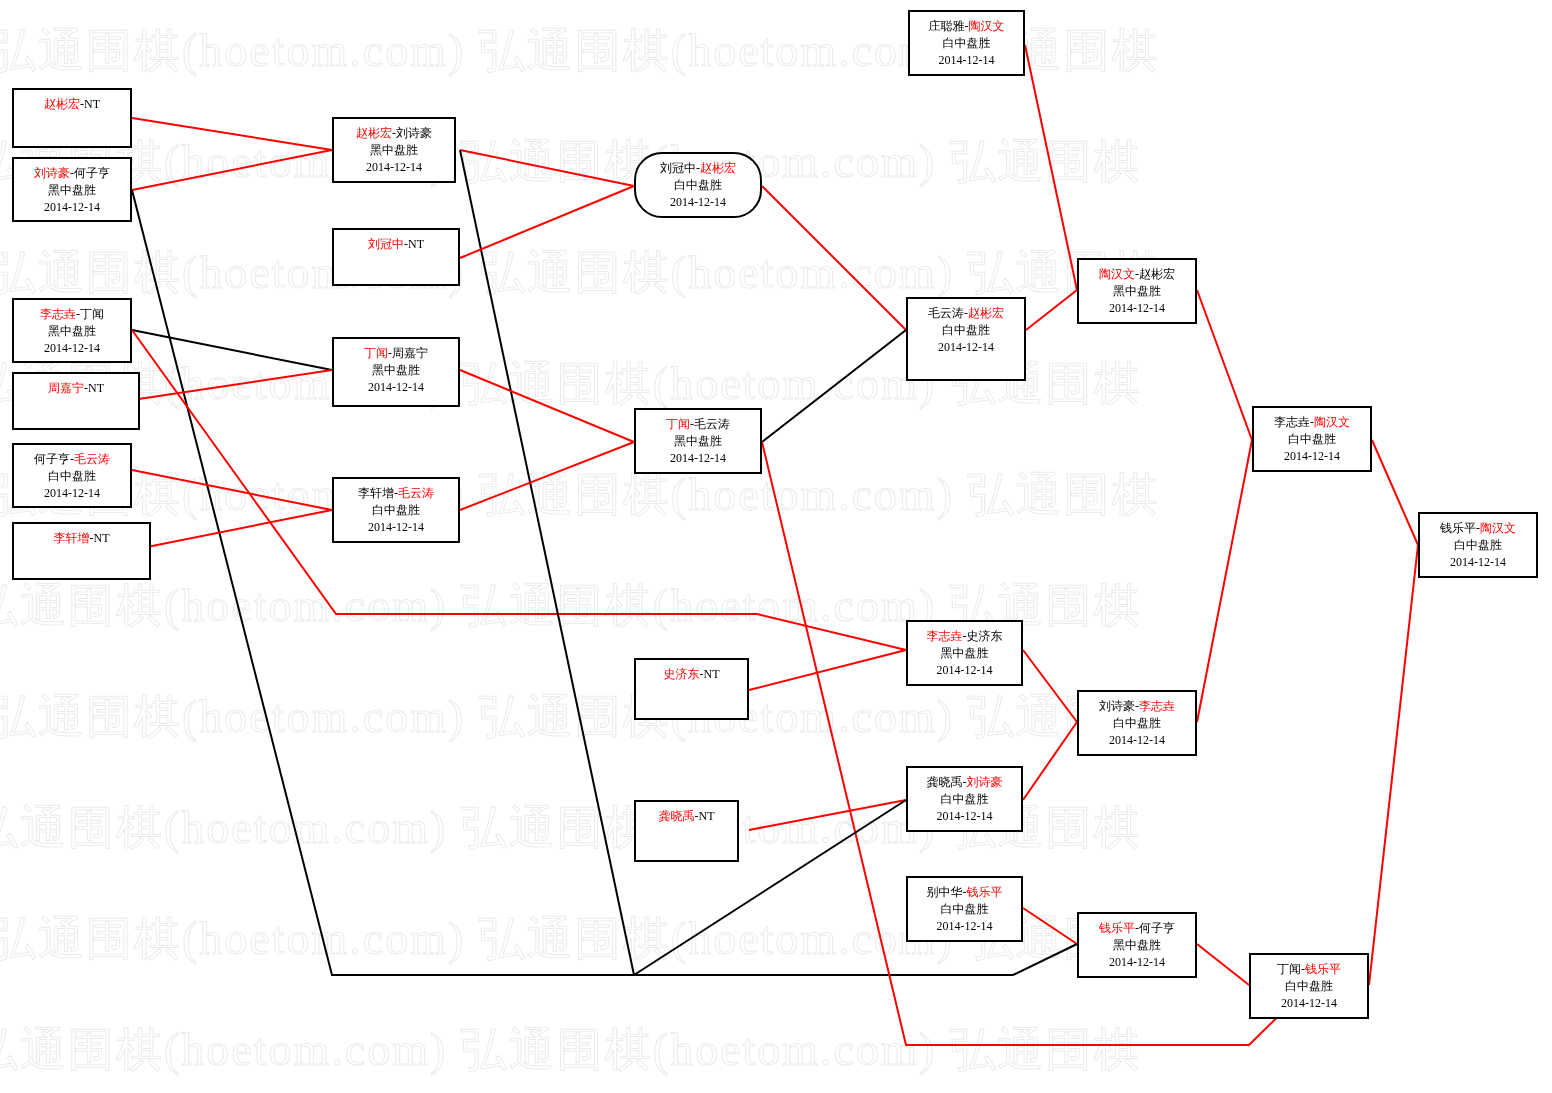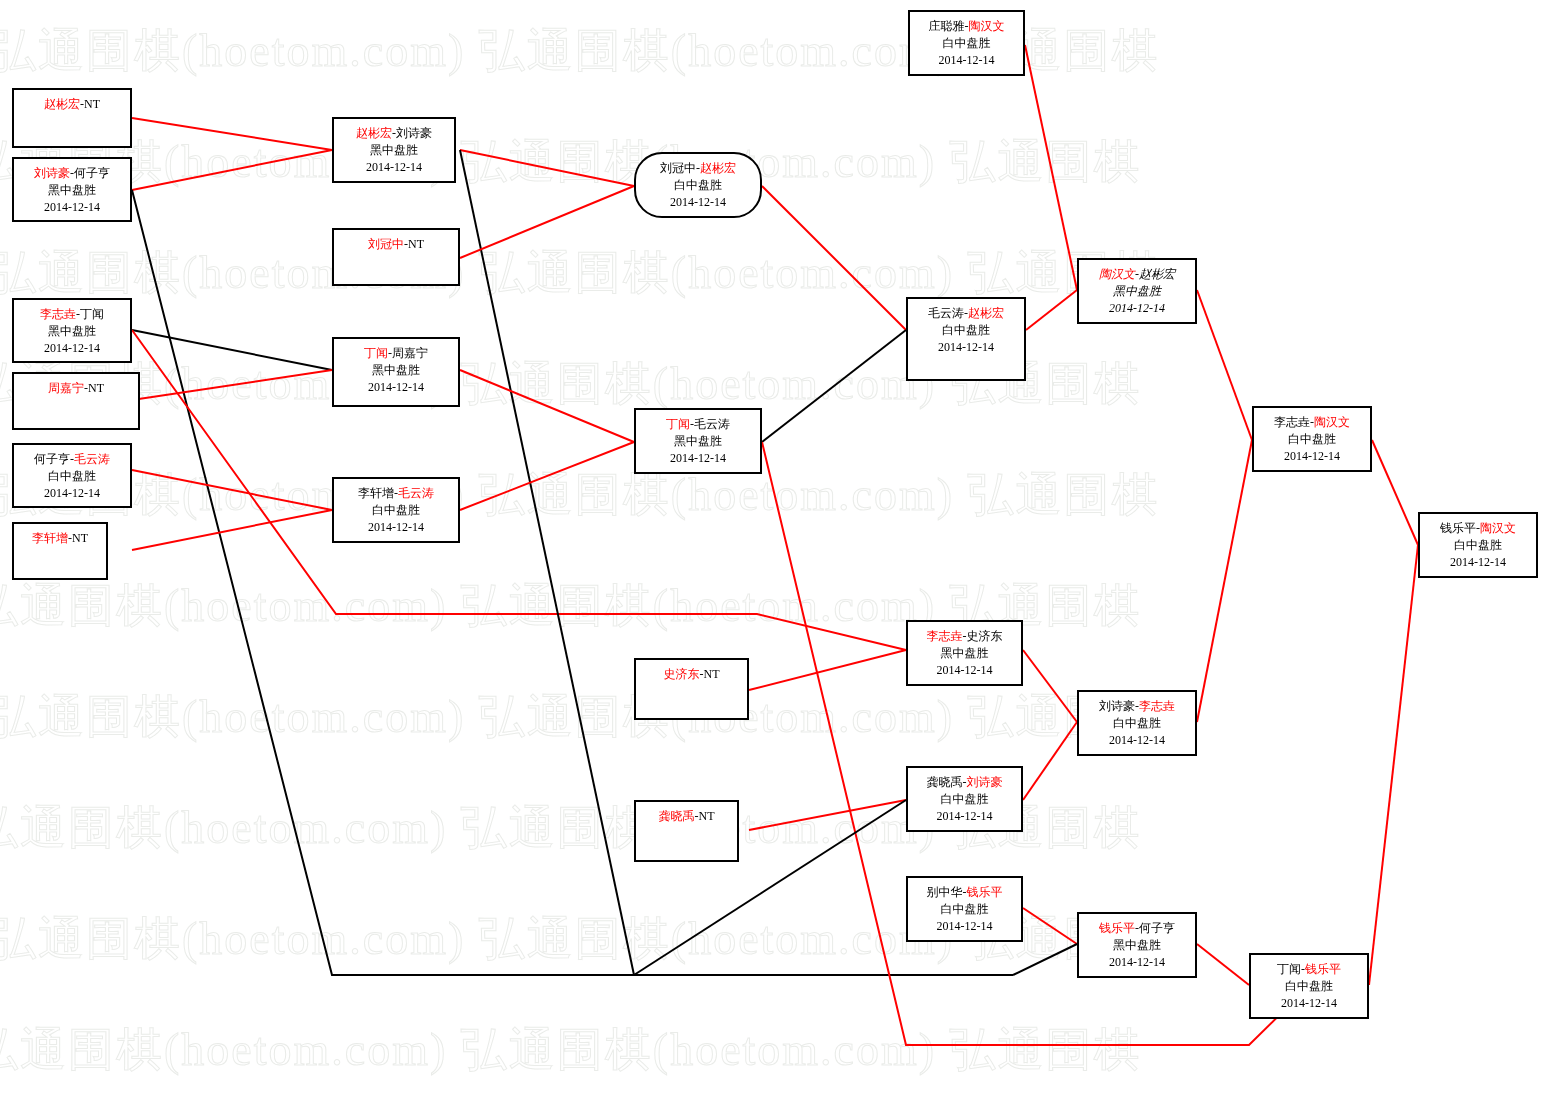--- a/index.html
+++ b/index.html
@@ -130,21 +130,21 @@
         <span class="ln date-ln">2014-12-14</span>
       </div>
       <div class="node" style="left: 12px; top: 372px; width: 128px; height: 58px;">
         <span class="ln title"><span class="nm-red">周嘉宁</span><span class="sep">-</span><span class="nm-black">NT</span></span>
       </div>
       <div class="node" style="left: 12px; top: 443px; width: 120px; height: 65px;">
         <span class="ln title"><span class="nm-black">何子亨</span><span class="sep">-</span><span class="nm-red">毛云涛</span></span>
         <span class="ln">白中盘胜</span>
         <span class="ln date-ln">2014-12-14</span>
       </div>
-      <div class="node" style="left: 12px; top: 522px; width: 96px; height: 58px;">
+      <div class="node" style="left: 12px; top: 522px; width: 139px; height: 58px;">
         <span class="ln title"><span class="nm-red">李轩增</span><span class="sep">-</span><span class="nm-black">NT</span></span>
       </div>
       <div class="node" style="left: 332px; top: 117px; width: 124px; height: 66px;">
         <span class="ln title"><span class="nm-red">赵彬宏</span><span class="sep">-</span><span class="nm-black">刘诗豪</span></span>
         <span class="ln">黑中盘胜</span>
         <span class="ln date-ln">2014-12-14</span>
       </div>
       <div class="node" style="left: 332px; top: 228px; width: 128px; height: 58px;">
         <span class="ln title"><span class="nm-red">刘冠中</span><span class="sep">-</span><span class="nm-black">NT</span></span>
       </div>
@@ -192,21 +192,21 @@
       <div class="node" style="left: 906px; top: 766px; width: 117px; height: 66px;">
         <span class="ln title"><span class="nm-black">龚晓禹</span><span class="sep">-</span><span class="nm-red">刘诗豪</span></span>
         <span class="ln">白中盘胜</span>
         <span class="ln date-ln">2014-12-14</span>
       </div>
       <div class="node" style="left: 906px; top: 876px; width: 117px; height: 66px;">
         <span class="ln title"><span class="nm-black">别中华</span><span class="sep">-</span><span class="nm-red">钱乐平</span></span>
         <span class="ln">白中盘胜</span>
         <span class="ln date-ln">2014-12-14</span>
       </div>
-      <div class="node" style="left: 1077px; top: 258px; width: 120px; height: 66px; font-style: italic;">
+      <div class="node" style="left: 1077px; top: 258px; width: 120px; height: 66px;">
         <span class="ln title"><span class="nm-red">陶汉文</span><span class="sep">-</span><span class="nm-black">赵彬宏</span></span>
         <span class="ln">黑中盘胜</span>
         <span class="ln date-ln">2014-12-14</span>
       </div>
       <div class="node" style="left: 1077px; top: 690px; width: 120px; height: 66px;">
         <span class="ln title"><span class="nm-black">刘诗豪</span><span class="sep">-</span><span class="nm-red">李志垚</span></span>
         <span class="ln">白中盘胜</span>
         <span class="ln date-ln">2014-12-14</span>
       </div>
       <div class="node" style="left: 1077px; top: 912px; width: 120px; height: 66px;">

